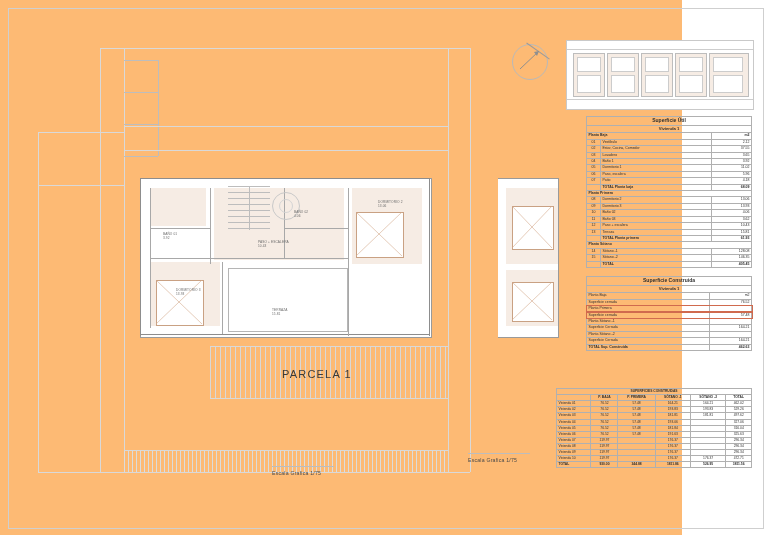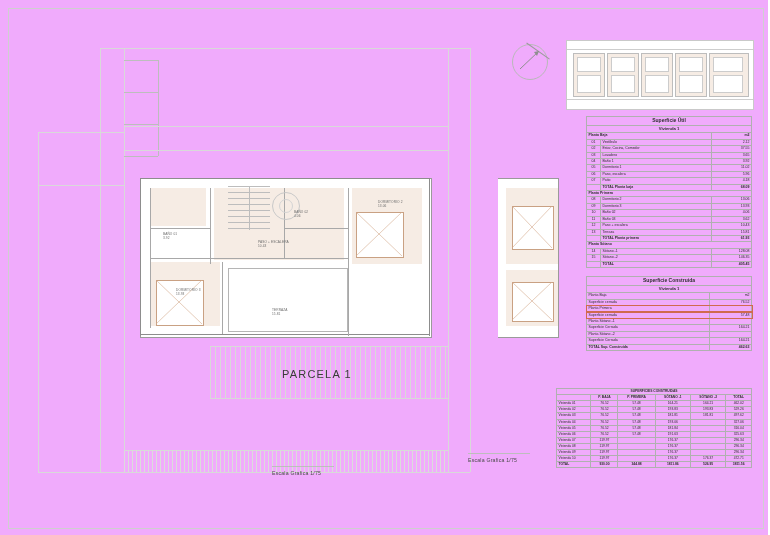--- a/index.html
+++ b/index.html
@@ -1,17 +1,17 @@
 <!DOCTYPE html>
 <html><head>
 <meta charset="utf-8">
 <style>
   html,body{margin:0;padding:0;background:#ffffff;}
   body{width:770px;height:535px;overflow:hidden;font-family:"Liberation Sans",sans-serif;color:#333;}
-  #sheet{position:relative;width:768px;height:535px;background:#f0abfc;text-decoration:underline;}
+  #sheet{position:relative;width:682px;height:535px;background:#fdba74;text-decoration:underline;}
   .frame{position:absolute;left:8px;top:8px;width:754px;height:519px;border:1px solid #cfcfcf;}
   .thin{position:absolute;background:#d9d9d9;}
   .mid{position:absolute;background:#bdbdbd;}
   .wall{position:absolute;background:#8d8d8d;}
   .wallL{position:absolute;background:#a8a8a8;}
   .room{position:absolute;background:#f6ece4;}
   .roomw{position:absolute;background:#ffffff;}
   .hatch{position:absolute;background:repeating-linear-gradient(90deg,#d8d8d8 0 1px,transparent 1px 5px);}
   .hatch2{position:absolute;background:repeating-linear-gradient(90deg,#dcdcdc 0 1px,transparent 1px 4px);}
   .lbl{position:absolute;font-size:3.2px;color:#6b6b6b;line-height:1.25;letter-spacing:.1px;}

